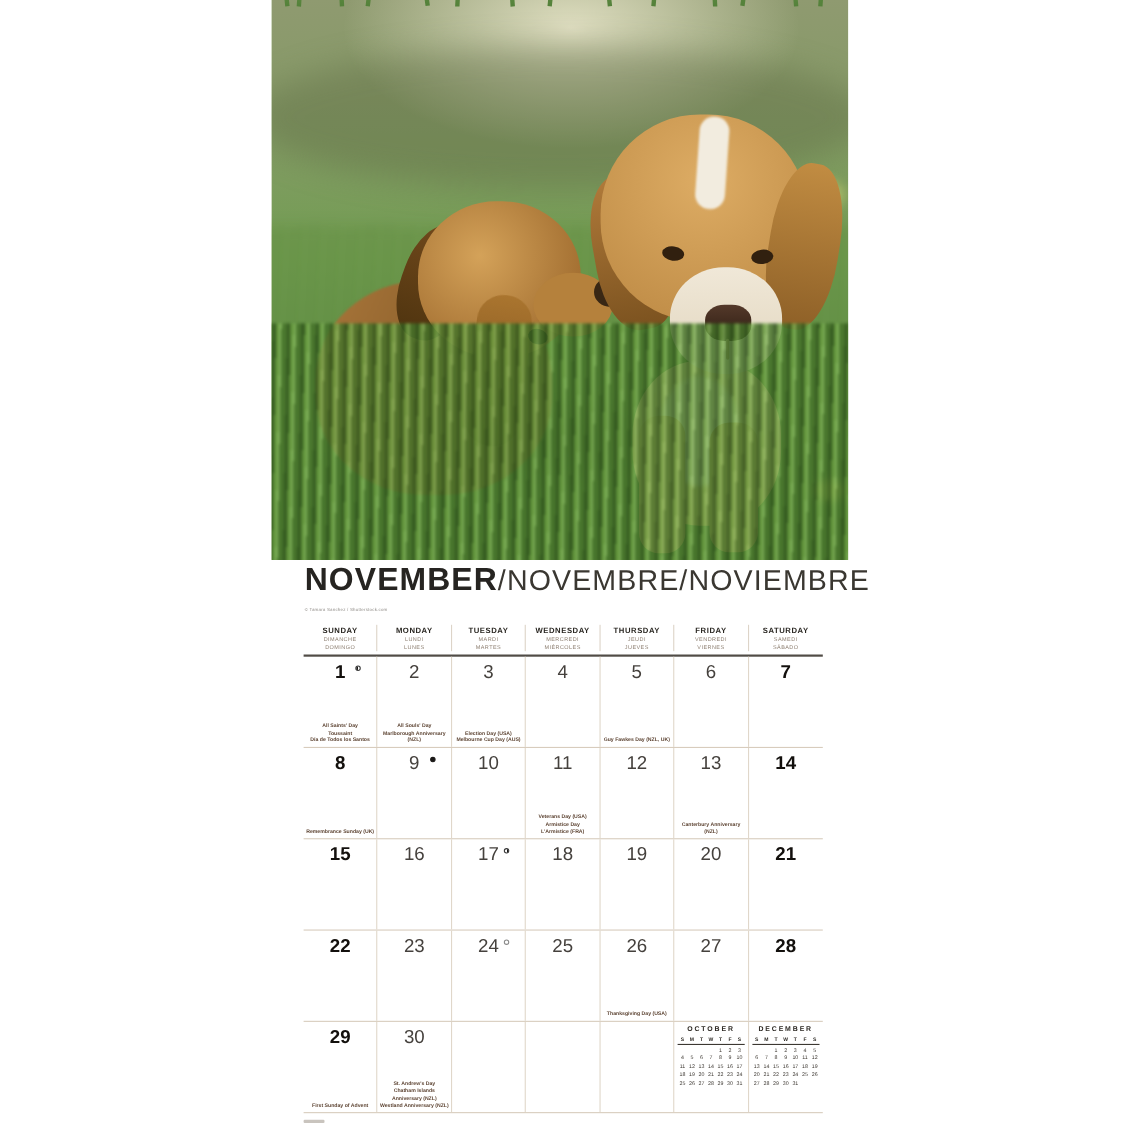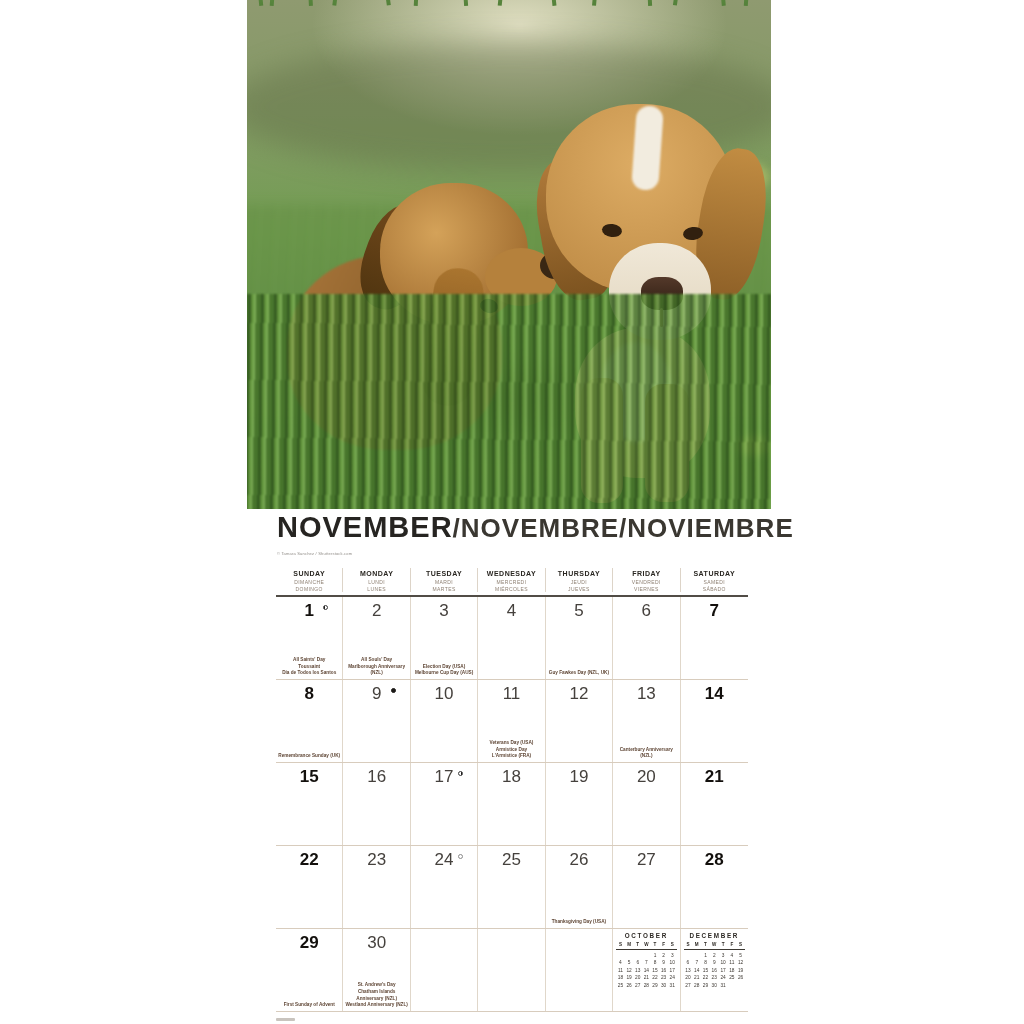--- a/index.html
+++ b/index.html
@@ -49,21 +49,21 @@
 
   .grass-front { position:absolute; left:-12px; right:-12px; bottom:-10px; height:225px; z-index:6;
     background:repeating-linear-gradient(91deg, rgba(47,84,28,.88) 0 3px, rgba(99,150,60,.85) 3px 6px, rgba(137,187,97,.8) 6px 8px, rgba(70,115,42,.85) 8px 13px);
     filter:blur(1.3px); }
   .blade { position:absolute; bottom:-6px; width:4px; border-radius:40% 40% 0 0; z-index:7;
     background:linear-gradient(180deg,#a8d47e,#54813a); }
 
   
   .title-row { position:absolute; left:277px; top:511px; width:480px; white-space:nowrap; }
   .title-main { font-size:29px; font-weight:800; letter-spacing:1px; color:#262421;margin-top:26px; }
-  .title-sec  { font-size:26px; font-weight:700; letter-spacing:1px; color:#3a3731; }
+  .title-sec  { font-size:26px; font-weight:400; letter-spacing:1px; color:#3a3731; }
   .credit { position:absolute; left:277px; top:551px; font-size:4px; color:#8f8b86; letter-spacing:.2px; }
 
   
   .calendar { position:absolute; left:276px; top:568px; width:472px; }
   .hdr-row { display:grid; grid-template-columns:repeat(7,1fr); border-bottom:2.5px solid #514c46; padding-bottom:3px; }
   .hdr-cell { text-align:center; padding-top:2px; border-right:1px solid #ddd4c8; }
   .hdr-cell:last-child { border-right:none; }
   .hdr-en { font-size:7px; font-weight:700; letter-spacing:.5px; color:#292621; }
   .hdr-fr, .hdr-es { font-size:5px; color:#8d7f71; letter-spacing:.4px; margin-top:1.6px; }
 

